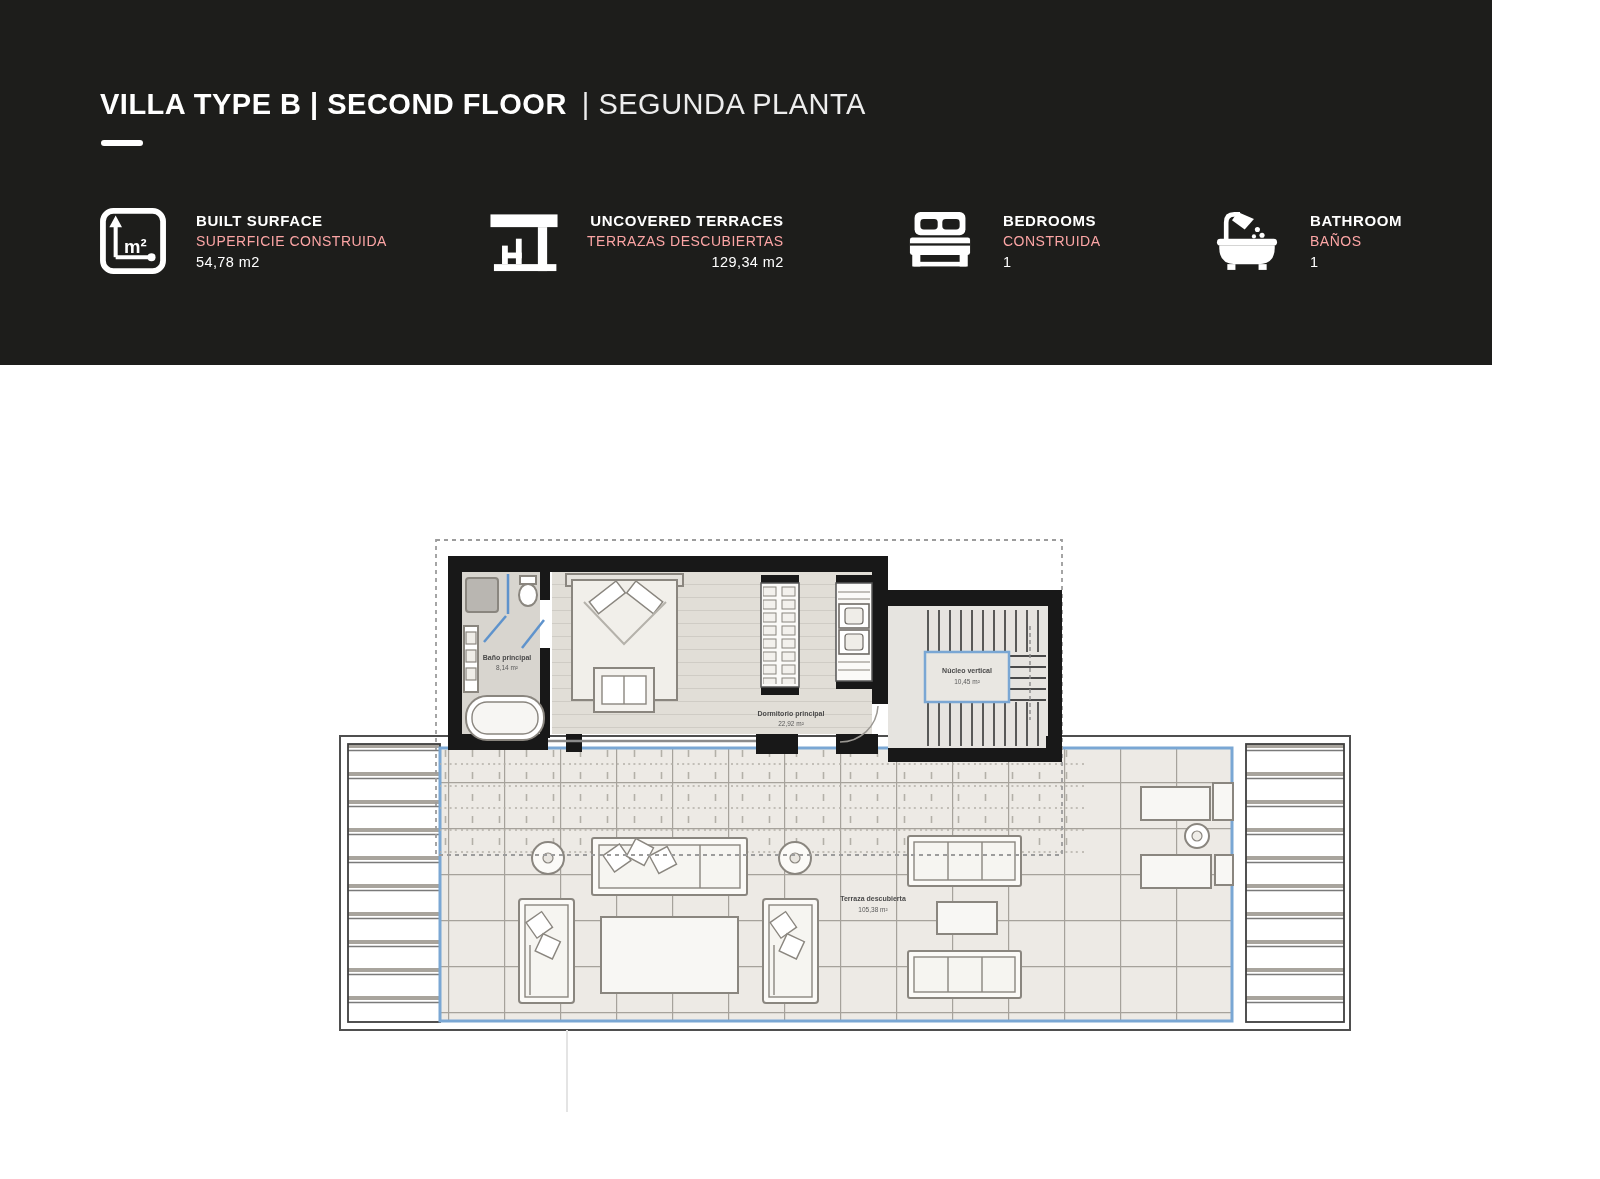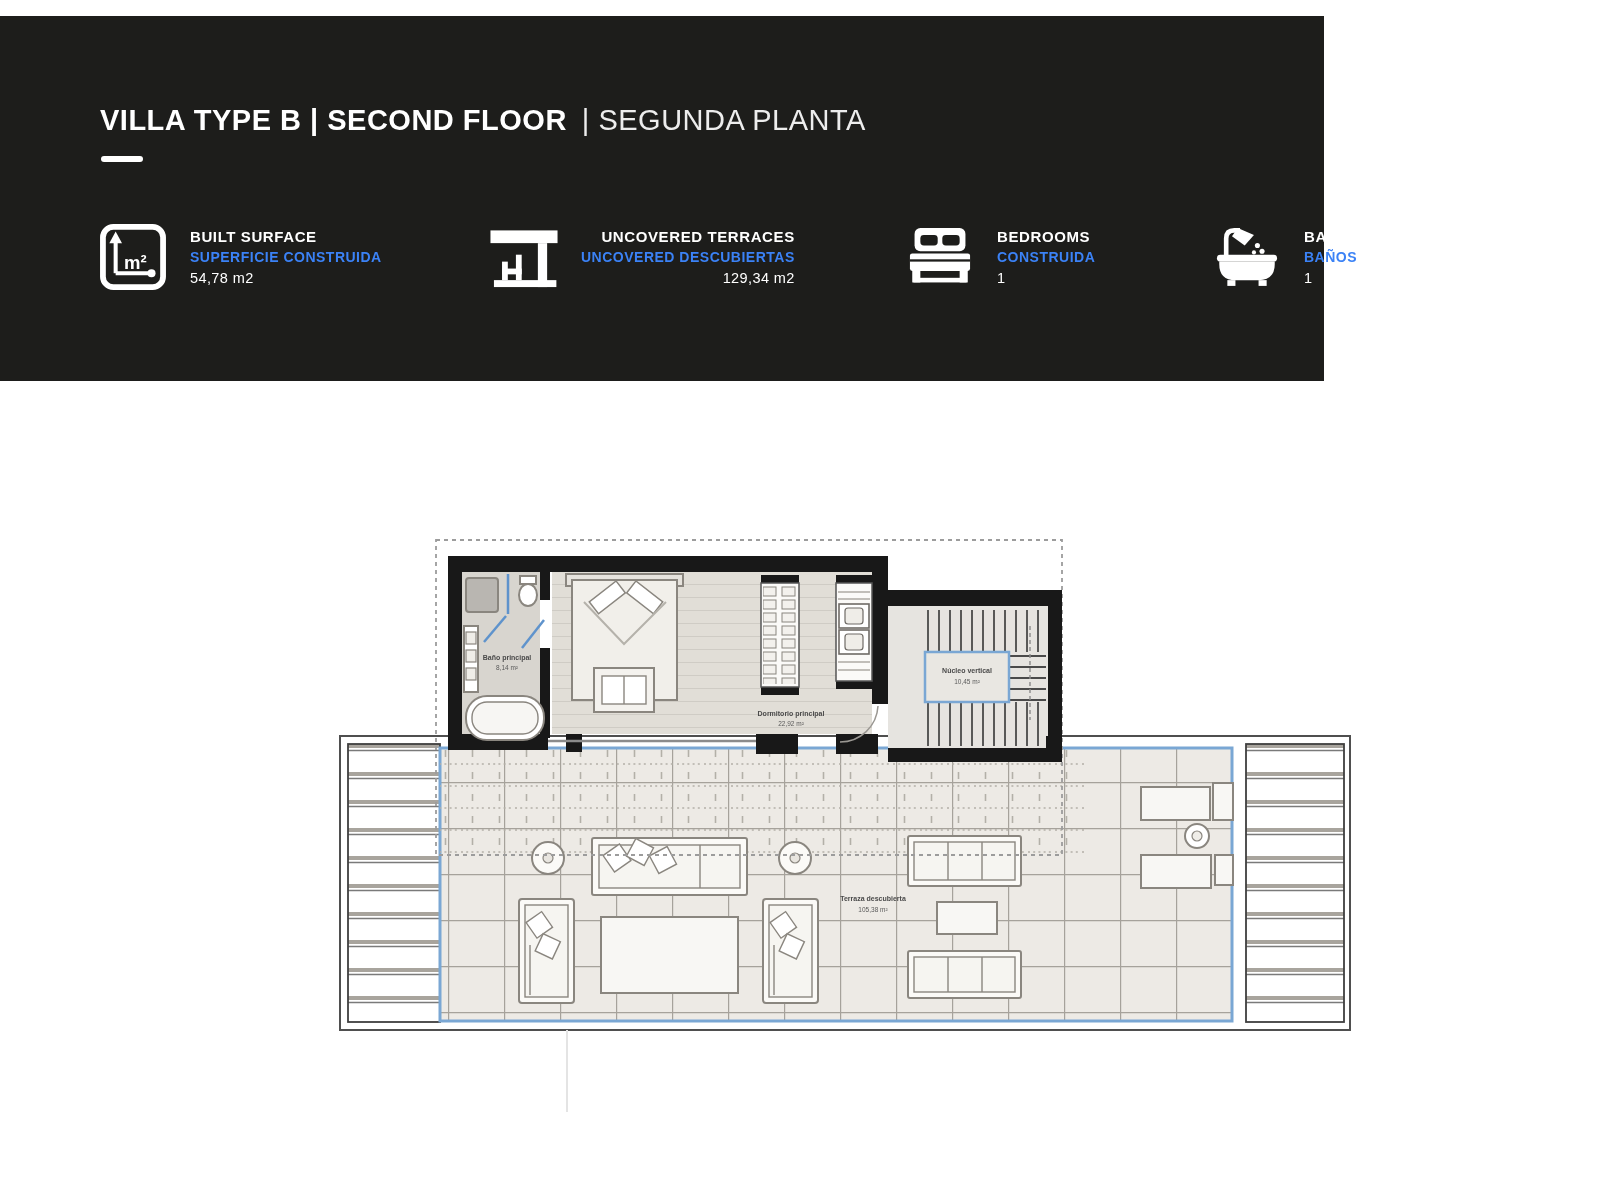--- a/index.html
+++ b/index.html
@@ -1,31 +1,31 @@
 <!DOCTYPE html>
 <html><head>
 <meta charset="utf-8">
 <style>
   html,body{margin:0;padding:0;background:#fff;}
   body{width:1600px;height:1179px;position:relative;overflow:hidden;
        font-family:"Liberation Sans",sans-serif;-webkit-font-smoothing:antialiased;}
   .page{position:absolute;inset:0;background:#ffffff;}
 
   
-  .header{position:absolute;left:0;top:16px;width:1324px;height:365px;background:#1d1d1b;}
+  .header{position:absolute;left:0;top:0;width:1492px;height:365px;background:#1d1d1b;}
   .title-row{position:absolute;left:100px;top:88px;white-space:nowrap;letter-spacing:.5px;}
   .t-bold{font-size:29px;font-weight:800;color:#ffffff;}
   .t-light{font-size:29px;font-weight:300;color:#ededed;margin-left:10px;}
   .title-dash{position:absolute;left:101px;top:140px;width:42px;height:6px;background:#ffffff;border-radius:3px;}
   .stat{position:absolute;top:204px;display:flex;align-items:flex-start;}
   .stat-icon{width:74px;height:74px;flex:0 0 74px;}
   .stat-icon svg{display:block;}
-  .stat-text{margin-left:20px;padding-top:6px;}
+  .stat-text{margin-left:26px;padding-top:6px;}
   .stat-label{font-size:15px;font-weight:800;color:#ffffff;letter-spacing:.6px;line-height:21px;}
-  .stat-sub{font-size:14px;font-weight:700;color:#3b82f6;letter-spacing:.5px;line-height:21px;}
+  .stat-sub{font-size:14px;font-weight:400;color:#fca5a5;letter-spacing:.5px;line-height:21px;}
   .stat-value{font-size:14.5px;font-weight:400;color:#ffffff;letter-spacing:.4px;line-height:21px;}
   .s1{left:96px;} .s2{left:487px;text-align:right;} .s3{left:903px;} .s4{left:1210px;}
 
   
   .plan-svg{position:absolute;left:0;top:0;width:1600px;height:1179px;}
   svg text{font-family:"Liberation Sans",sans-serif;}
   .room-name{font-size:7px;fill:#4a4a4a;font-weight:700;}
   .room-area{font-size:6.5px;fill:#5a5a5a;}
 </style>
 </head>
@@ -64,21 +64,21 @@
           <rect x="3" y="9" width="58" height="11" fill="#fff"></rect>
           <rect x="44" y="20" width="8" height="38" fill="#fff"></rect>
           <rect x="6" y="52" width="54" height="6" fill="#fff"></rect>
           <rect x="13" y="36" width="5" height="16" fill="#fff"></rect>
           <rect x="25" y="30" width="5" height="22" fill="#fff"></rect>
           <rect x="13" y="42" width="17" height="5" fill="#fff"></rect>
         </svg>
       </div>
       <div class="stat-text">
         <div class="stat-label">UNCOVERED TERRACES</div>
-        <div class="stat-sub">UNCOVERED DESCUBIERTAS</div>
+        <div class="stat-sub">TERRAZAS DESCUBIERTAS</div>
         <div class="stat-value">129,34 m2</div>
       </div>
     </div>
 
     <div class="stat s3">
       <div class="stat-icon">
         <svg width="74" height="74" viewBox="0 0 64 64">
           <rect x="10" y="7" width="44" height="20" rx="5" fill="#fff"></rect>
           <rect x="15" y="13" width="15" height="9" rx="3" fill="#1d1d1b"></rect>
           <rect x="34" y="13" width="15" height="9" rx="3" fill="#1d1d1b"></rect>

